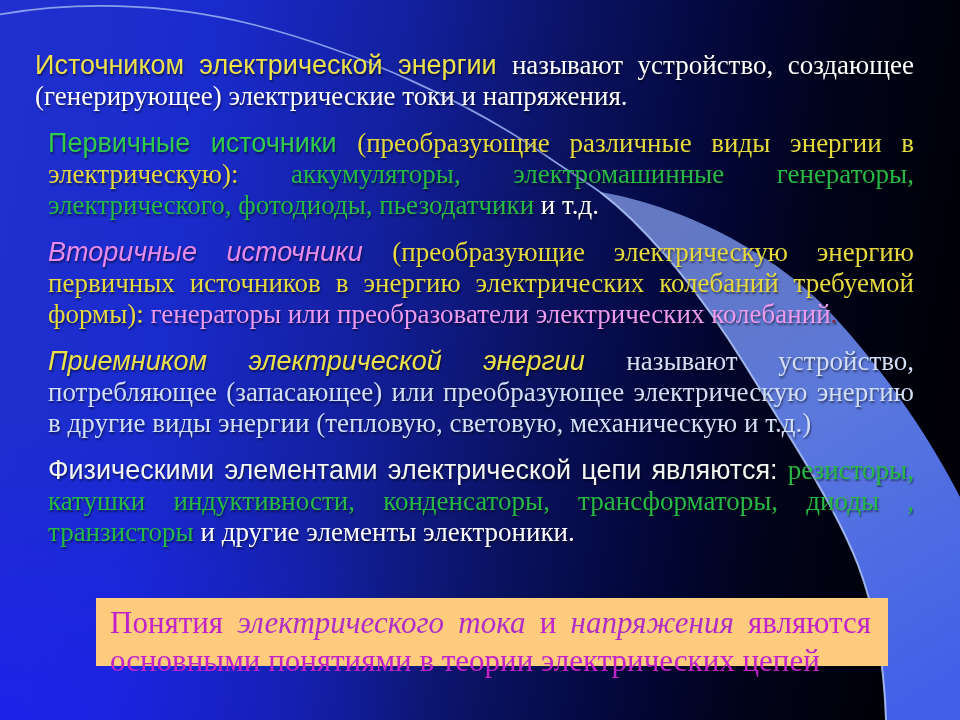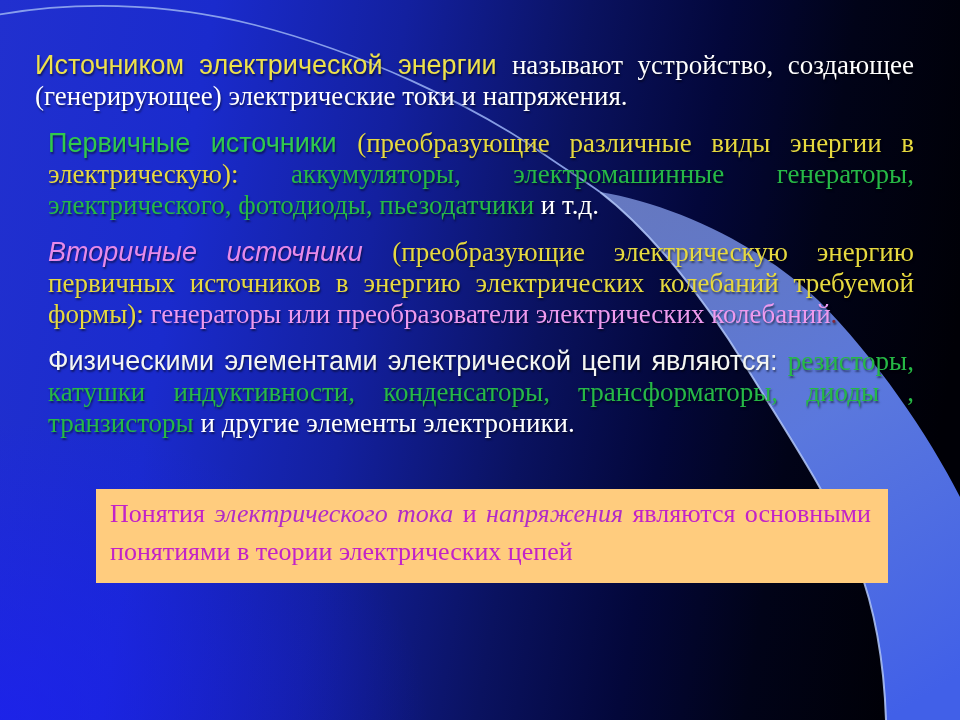--- a/index.html
+++ b/index.html
@@ -47,24 +47,24 @@
   .serif-yellow       { color: #E6D93F; }
   .serif-green        { color: #26B946; }
   .serif-pink         { color: #EE9AEE; font-family: Liberation Serif, serif; }
   .serif-lightblue    { color: #D3DFF7; }
   .serif-darkred      { color: #83283A; }
 
   .note-box {
     box-sizing: border-box;
     margin: 50px 0 0 61px;
     width: 792px;
-    height: 94px;
+    height: 68px;
     background: #FFCC7E;
     padding: 6px 17px 0 14px;
-    font-size: 26px;
+    font-size: 31px;
     line-height: 38px;
     text-align: justify;
   }
   .note-regular { color: #C322C8; }
   .note-italic  { font-style: italic; color: #B22CC6; }
 </style>
 </head>
 <body>
 
 <div class="slide">
@@ -82,19 +82,20 @@
     <path d="M -4,15 C 70,2 160,1 255,25 C 360,52 470,103 545,155 C 568,171 585,181 600,192" fill="none" stroke="#93abef" stroke-width="1.8" stroke-opacity="0.9"></path>
   </svg>
 
   <div class="content">
     <p class="para"><span class="seg sans-yellow">Источником электрической энергии </span><span class="seg serif-white">называют устройство, создающее (генерирующее) электрические токи и напряжения.</span></p>
 
     <p class="para indent"><span class="seg sans-green-italic">Первичные источники </span><span class="seg serif-yellow">(преобразующие различные виды энергии в электрическую): </span><span class="seg serif-green">аккумуляторы, электромашинные генераторы, электрического, фотодиоды, пьезодатчики </span><span class="seg serif-white">и т.д.</span></p>
 
     <p class="para indent"><span class="seg sans-pink-italic">Вторичные источники </span><span class="seg serif-yellow">(преобразующие электрическую энергию первичных источников в энергию электрических колебаний требуемой формы): </span><span class="seg serif-pink">генераторы или преобразователи электрических колебаний</span><span class="seg serif-darkred">.</span></p>
 
+    <p class="para indent"><span class="seg sans-yellow-italic">Приемником электрической энергии </span><span class="seg serif-lightblue">называют устройство, потребляющее (запасающее) или преобразующее электрическую энергию в другие виды энергии (тепловую, световую, механическую и т.д.)</span></p>
 
     <p class="para indent"><span class="seg sans-white">Физическими элементами электрической цепи являются: </span><span class="seg serif-green">резисторы, катушки индуктивности, конденсаторы, трансформаторы, диоды , транзисторы </span><span class="seg serif-white">и другие элементы электроники.</span></p>
 
     <div class="note-box"><span class="seg note-regular">Понятия </span><span class="seg note-italic">электрического тока</span><span class="seg note-regular"> и </span><span class="seg note-italic">напряжения</span><span class="seg note-regular"> являются основными понятиями в теории электрических цепей</span></div>
   </div>
 
 </div>
 
 </body></html>

